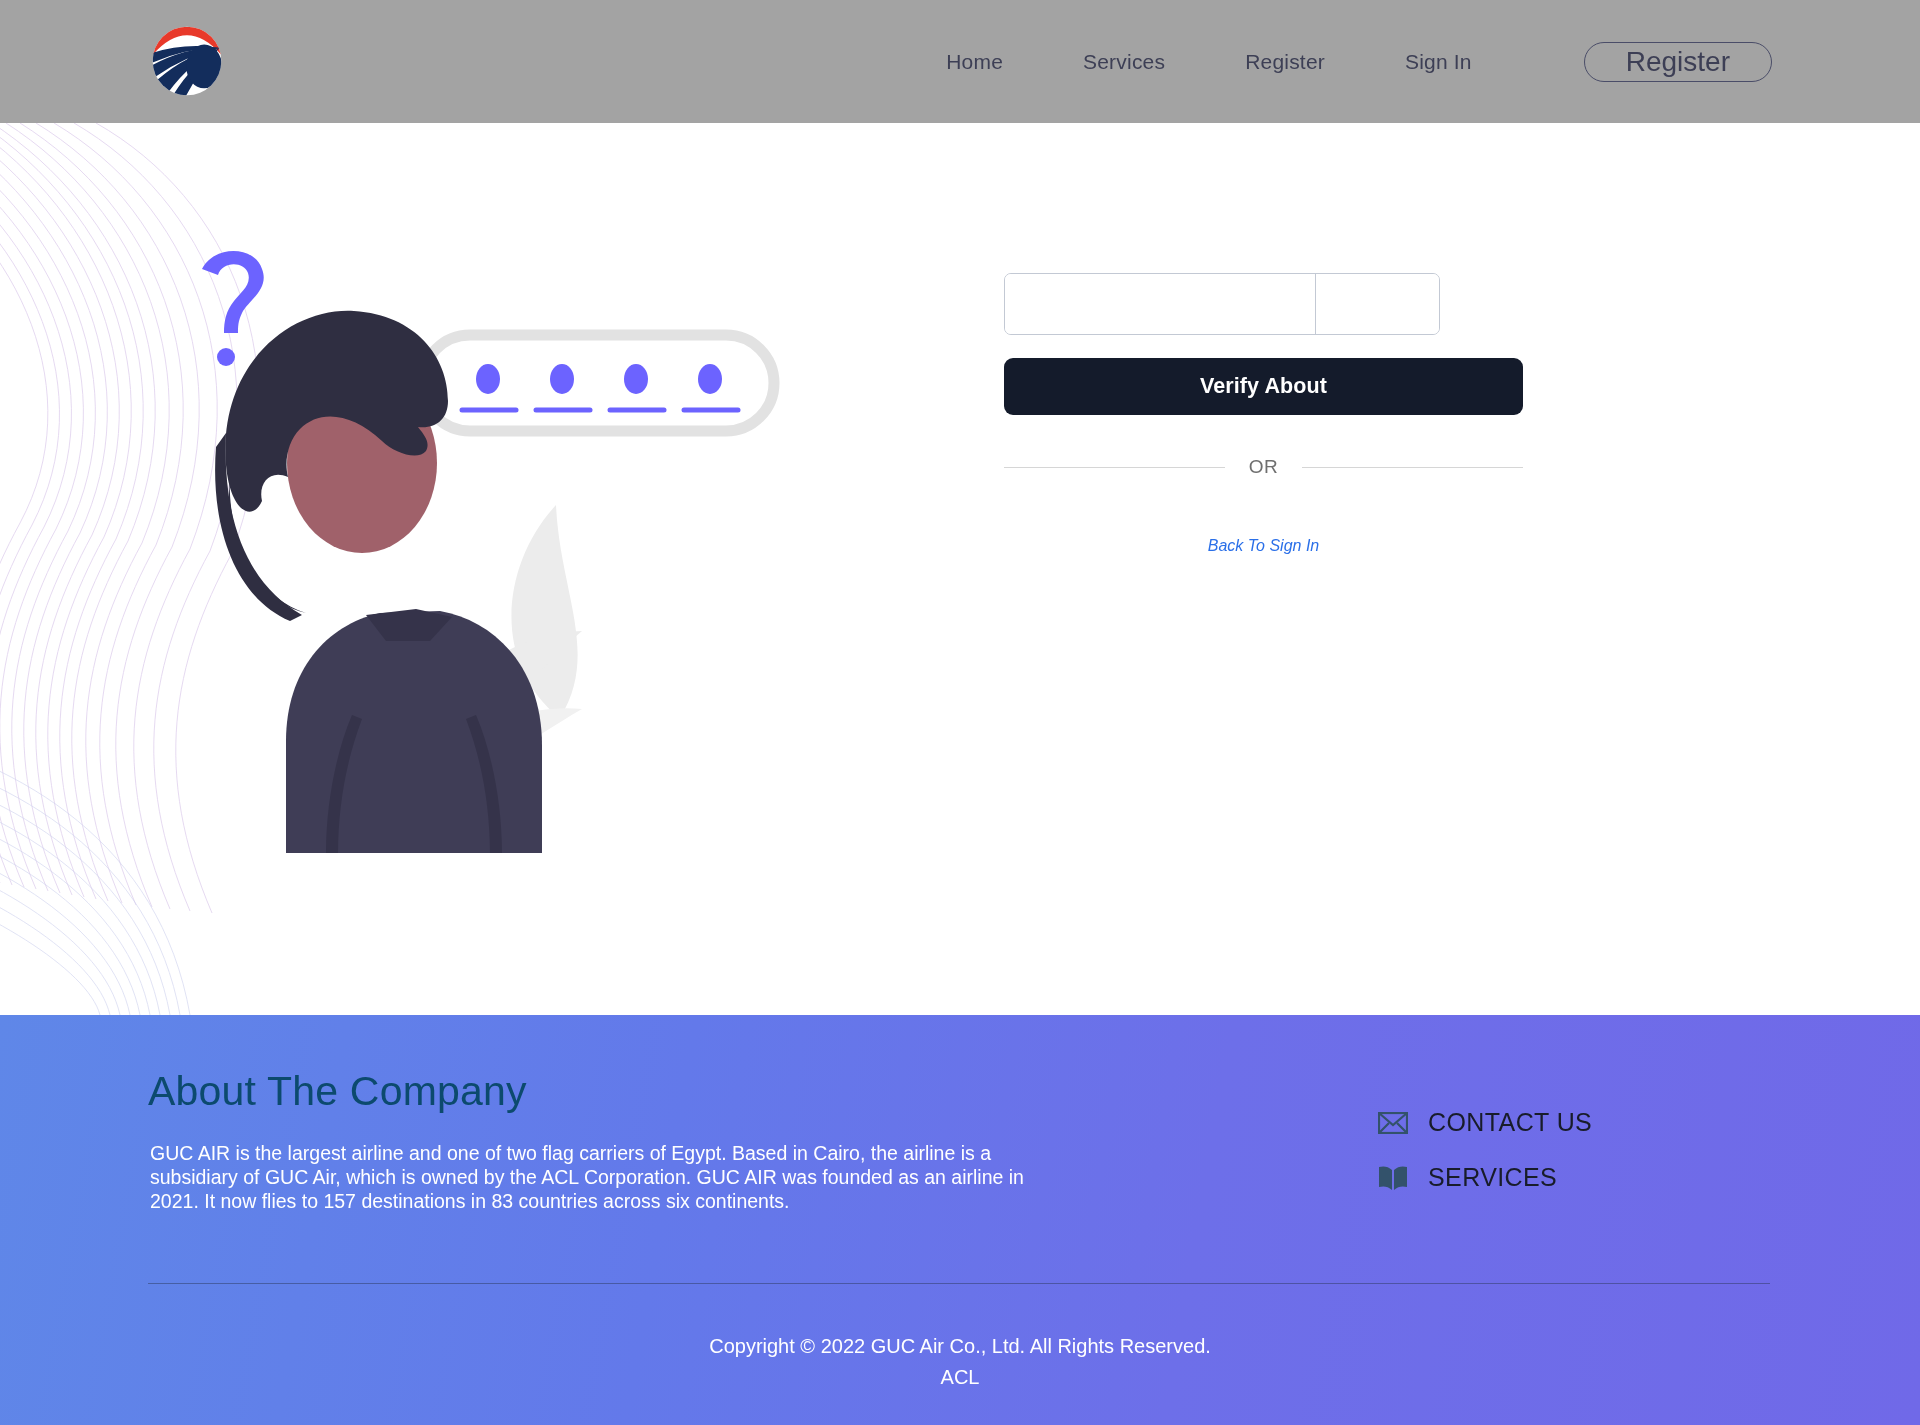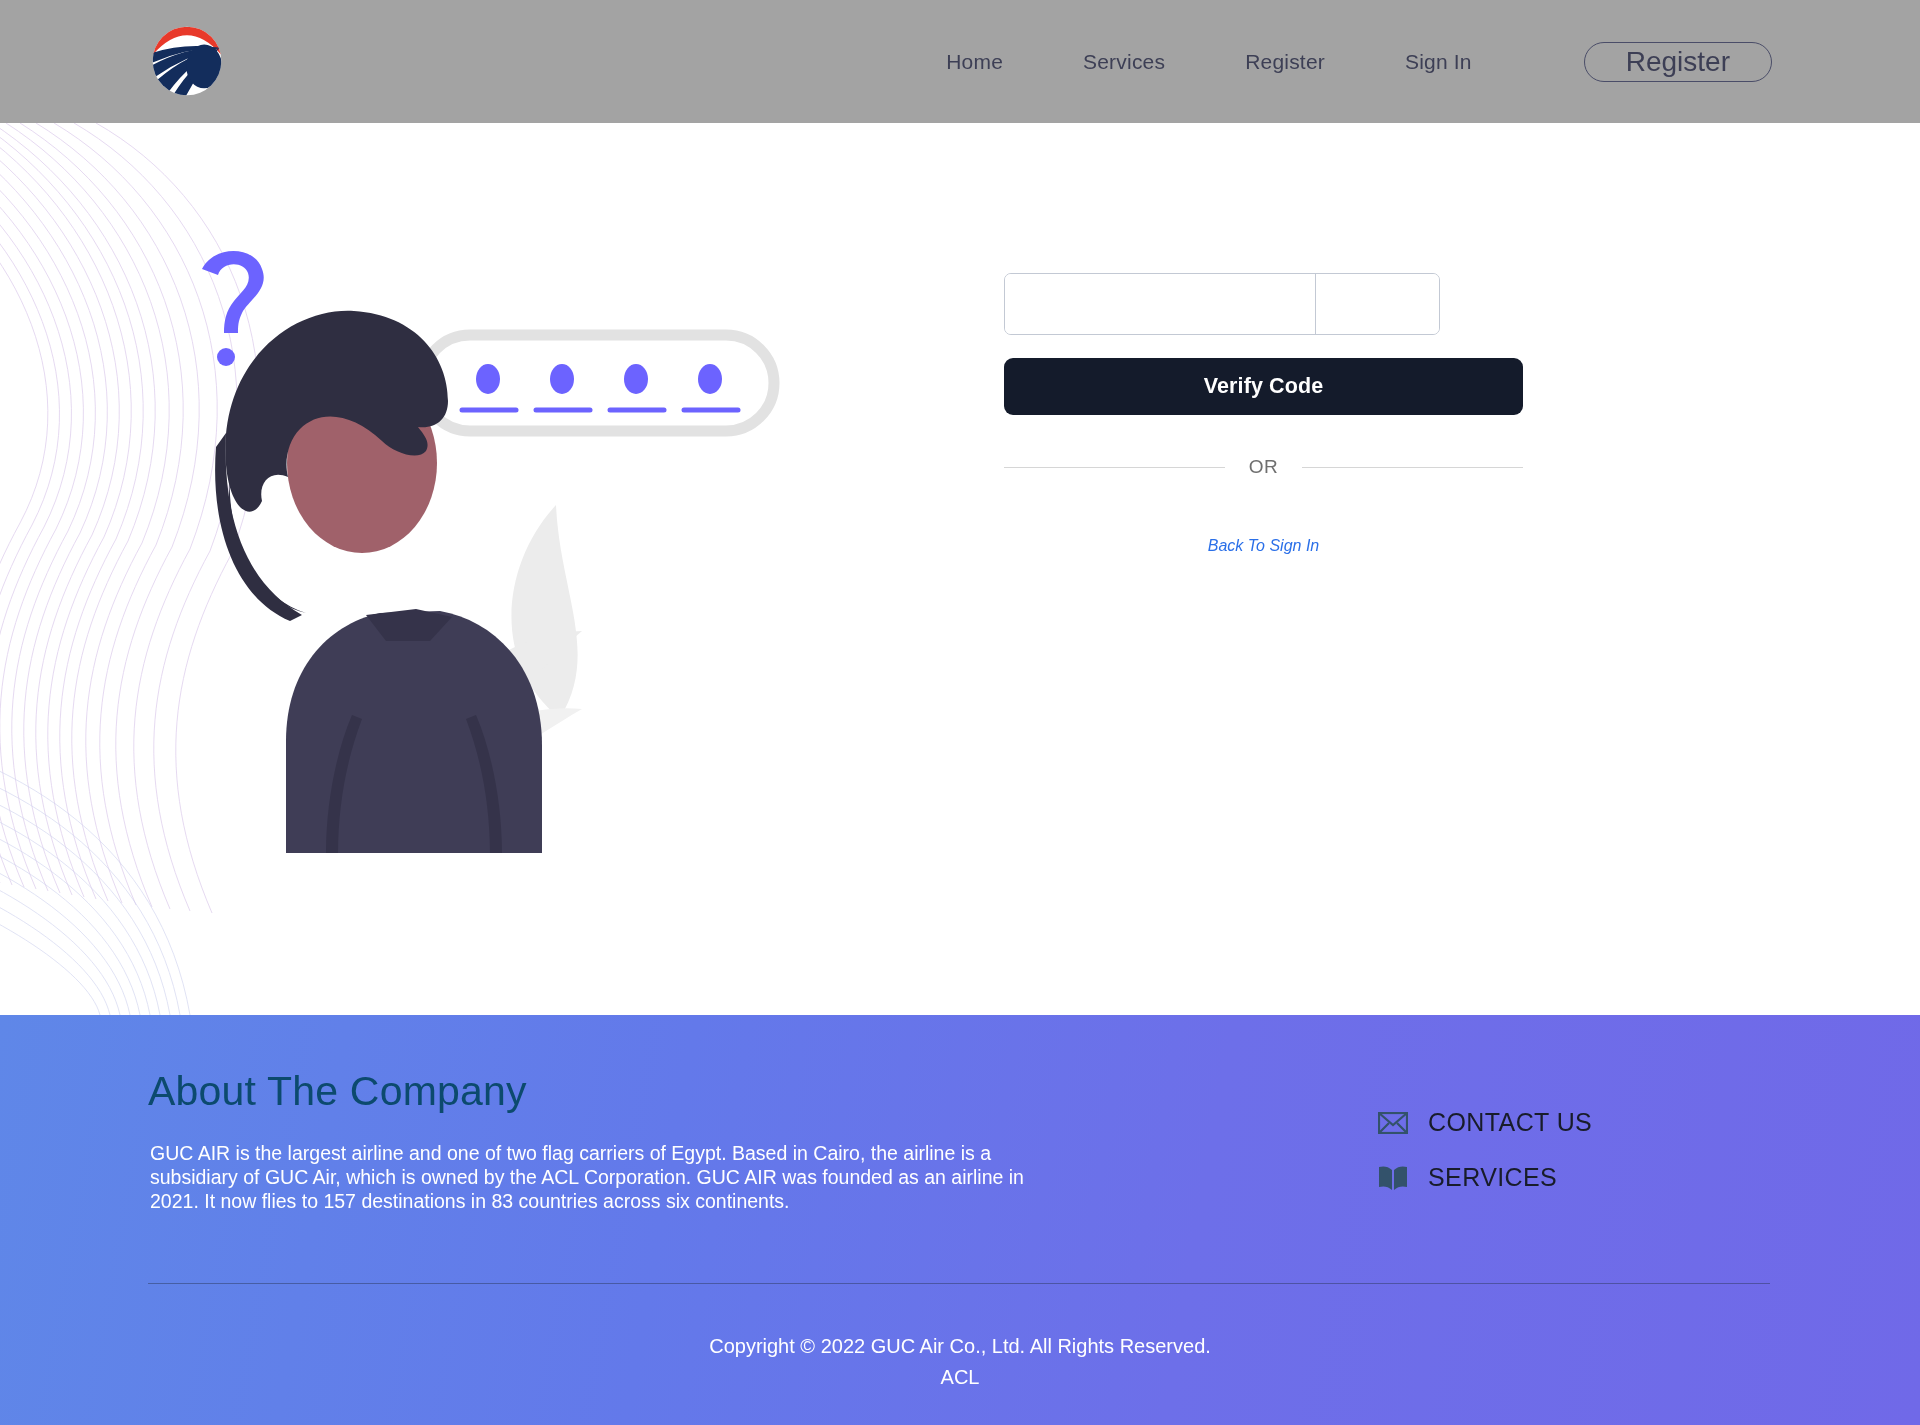--- a/index.html
+++ b/index.html
@@ -289,21 +289,21 @@
     </svg>
 
     <div class="form-col">
 
       <div class="code-boxes">
         <input class="code-cell" maxlength="1" placeholder="" style="">
         <input class="code-cell" maxlength="1" placeholder="" style="">
 
       </div>
 
-      <button class="verify-btn">Verify Code</button>
+      <button class="verify-btn">Verify About</button>
 
       <div class="or-row">
         <span class="or-line"></span>
         <span class="or-text">OR</span>
         <span class="or-line"></span>
       </div>
 
       <a class="back-link">Back To Sign In</a>
     </div>
   </div>

